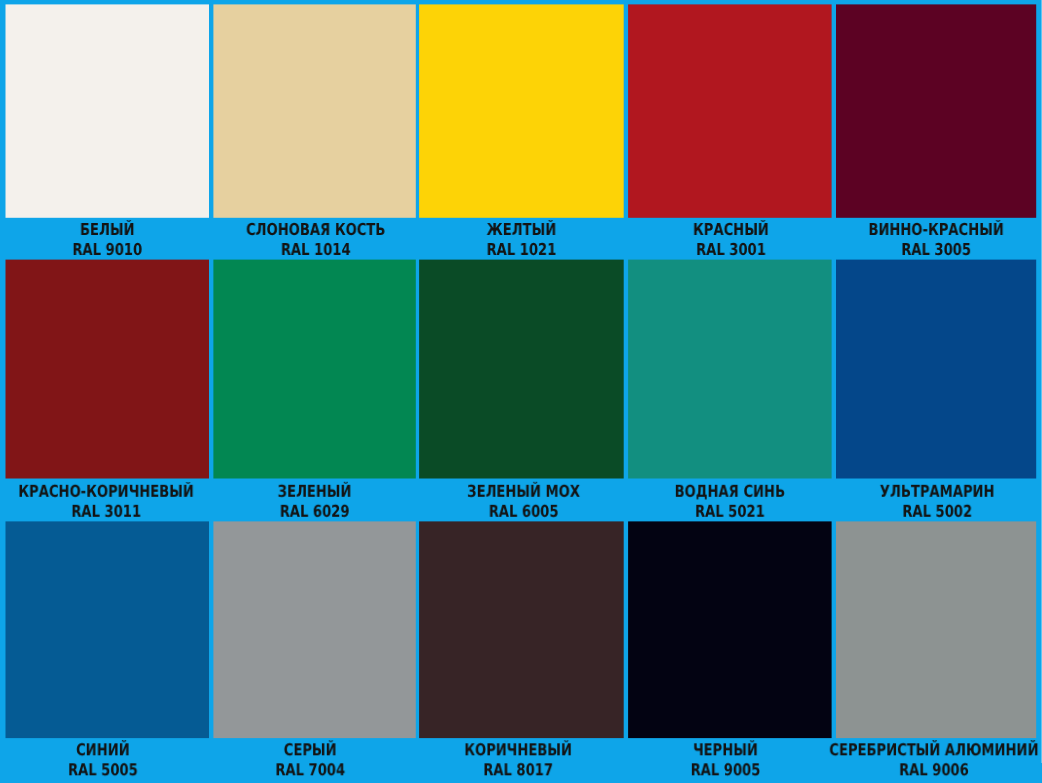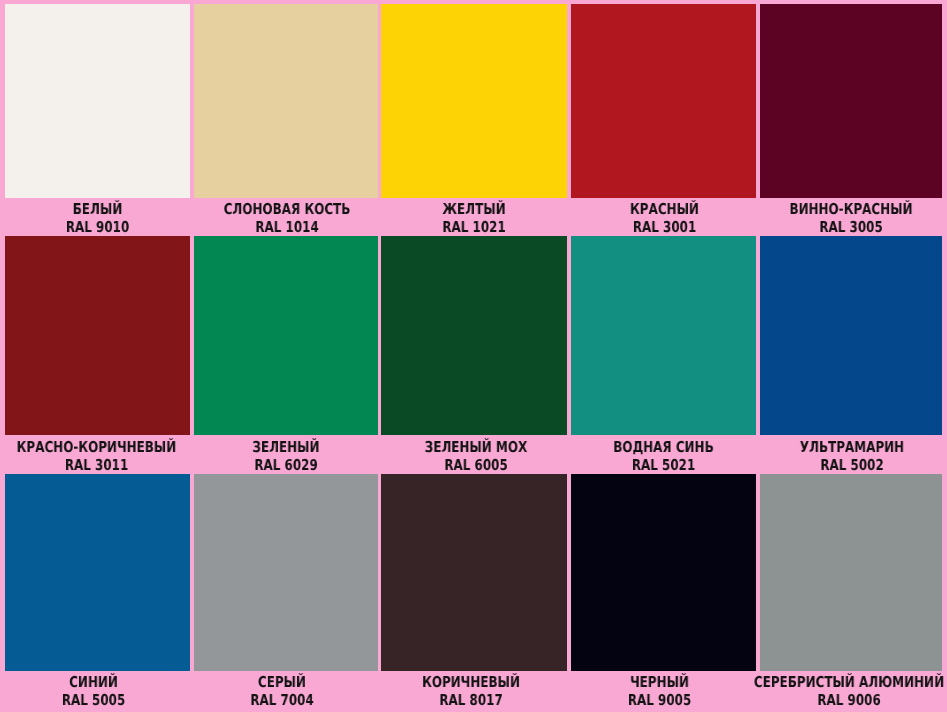--- a/index.html
+++ b/index.html
@@ -3,21 +3,21 @@
 <meta charset="utf-8">
 <title>RAL</title>
 <style>
   html, body { margin:0; padding:0; }
   body {
     width:947px; height:712px; background:#ffffff; overflow:hidden;
     font-family:"DejaVu Sans Condensed","DejaVu Sans",sans-serif;
     -webkit-font-smoothing:antialiased;
     text-rendering:geometricPrecision;
   }
-  .chart { position:relative; width:947px; height:712px; background:#f9a8d4; }
+  .chart { position:relative; width:947px; height:712px; background:#0ea5e9; }
   .cell { position:absolute; }
   .swatch { position:absolute; left:0; right:0; top:0; }
   .caption {
     position:absolute; text-align:center; color:#131313;
     font-weight:bold; font-size:15px; line-height:18px; letter-spacing:0;
     white-space:nowrap;
     transform:scaleX(0.885) translateZ(0);
     will-change:transform;
   }
   .cap-name, .cap-code { display:block; }

